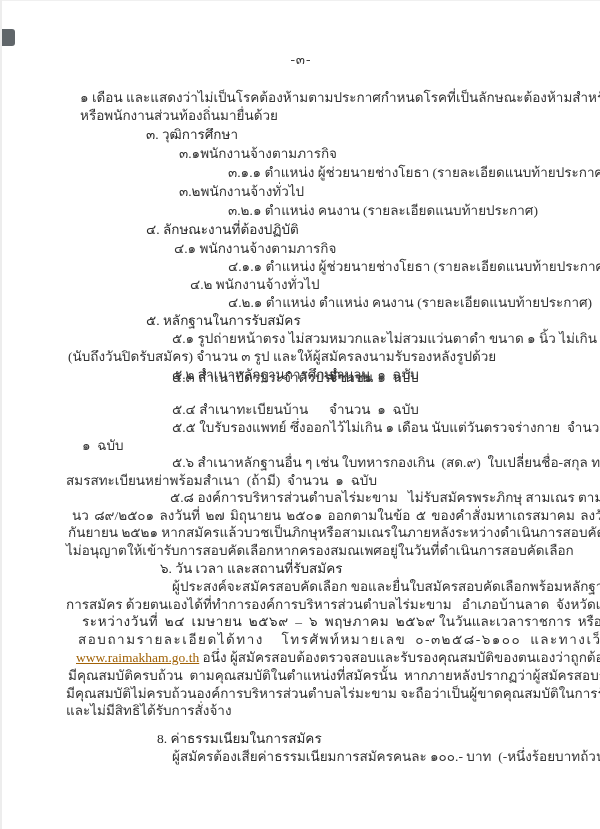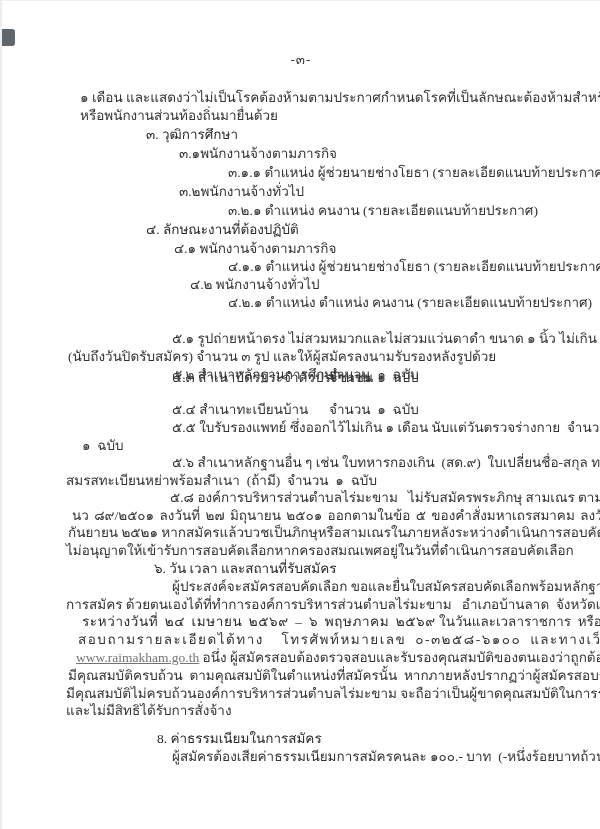--- a/index.html
+++ b/index.html
@@ -7,21 +7,21 @@
     position:relative;width:600px;height:829px;background:#ffffff;overflow:hidden;
     font-family:"Liberation Serif","DejaVu Serif",serif;color:#343434;
     border-left:2px solid #ededed;box-sizing:border-box;
   }
   .edge-top{position:absolute;left:0;top:0;width:100%;height:1px;background:#f0f0f0;}
   .notch{position:absolute;left:0;top:29px;width:13px;height:17px;background:#60666a;border-radius:0 3px 3px 0;}
   .ln{position:absolute;font-size:13.5px;line-height:16px;white-space:nowrap;}
   .b{font-weight:400;color:#2b2b2b;}
   .center{left:0;width:100%;text-align:center;letter-spacing:1px;}
   .col{position:absolute;top:0;}
-  .link{color:#737373;text-decoration:underline;cursor:pointer;}
+  .link{color:#a16207;text-decoration:underline;cursor:pointer;}
   .sp{letter-spacing:1.5px;word-spacing:4px;}
   .spb{letter-spacing:.6px;word-spacing:2.5px;}
   .spl{word-spacing:2px;}
 </style>
 </head>
 <body>
 
 <div class="page">
   <div class="edge-top"></div>
   <div class="notch"></div>
@@ -36,20 +36,21 @@
   <div class="ln" style="left:226px;top:165px">๓.๑.๑  ตำแหน่ง ผู้ช่วยนายช่างโยธา  (รายละเอียดแนบท้ายประกาศ)</div>
   <div class="ln" style="left:177px;top:184px">๓.๒พนักงานจ้างทั่วไป</div>
   <div class="ln" style="left:226px;top:203px">๓.๒.๑  ตำแหน่ง คนงาน  (รายละเอียดแนบท้ายประกาศ)</div>
 
   <div class="ln b" style="left:144px;top:222px">๔.  ลักษณะงานที่ต้องปฏิบัติ</div>
   <div class="ln" style="left:172px;top:241px">๔.๑ พนักงานจ้างตามภารกิจ</div>
   <div class="ln" style="left:226px;top:259px">๔.๑.๑  ตำแหน่ง ผู้ช่วยนายช่างโยธา  (รายละเอียดแนบท้ายประกาศ)</div>
   <div class="ln" style="left:188px;top:277px">๔.๒ พนักงานจ้างทั่วไป</div>
   <div class="ln" style="left:226px;top:295px">๔.๒.๑  ตำแหน่ง ตำแหน่ง คนงาน  (รายละเอียดแนบท้ายประกาศ)</div>
 
+  <div class="ln b" style="left:144px;top:313px">๕.  หลักฐานในการรับสมัคร</div>
   <div class="ln" style="left:170px;top:331px">๕.๑ รูปถ่ายหน้าตรง ไม่สวมหมวกและไม่สวมแว่นตาดำ ขนาด ๑ นิ้ว ไม่เกิน ๑ ปี</div>
   <div class="ln" style="left:66px;top:349px">(นับถึงวันปิดรับสมัคร)  จำนวน ๓ รูป และให้ผู้สมัครลงนามรับรองหลังรูปด้วย</div>
 
   <div class="ln" style="left:170px;top:367px">
     <span>๕.๒ สำเนาหลักฐานการศึกษา</span>
     <span class="col" style="left:157px">จำนวน&nbsp; ๑&nbsp; ฉบับ</span>
   </div>
   <div class="ln" style="left:170px;top:370px">
     <span>๕.๓ สำเนาบัตรประจำตัวประชาชน</span>
     <span class="col" style="left:157px">จำนวน&nbsp; ๑&nbsp; ฉบับ</span>
@@ -61,21 +62,21 @@
 
   <div class="ln" style="left:170px;top:420px">๕.๕ ใบรับรองแพทย์ ซึ่งออกไว้ไม่เกิน ๑ เดือน นับแต่วันตรวจร่างกาย&nbsp; จำนวน</div>
   <div class="ln" style="left:80px;top:438px">๑&nbsp; ฉบับ</div>
   <div class="ln" style="left:170px;top:455px">๕.๖ สำเนาหลักฐานอื่น ๆ เช่น ใบทหารกองเกิน&nbsp; (สด.๙)&nbsp; ใบเปลี่ยนชื่อ-สกุล ทะเบียน</div>
   <div class="ln" style="left:64px;top:473px">สมรสทะเบียนหย่าพร้อมสำเนา&nbsp; (ถ้ามี)&nbsp; จำนวน&nbsp; ๑&nbsp; ฉบับ</div>
   <div class="ln" style="left:168px;top:490px">๕.๘ องค์การบริหารส่วนตำบลไร่มะขาม&nbsp;&nbsp; ไม่รับสมัครพระภิกษุ สามเณร ตามหนังสือที่</div>
   <div class="ln spl" style="left:70px;top:508px">นว ๘๙/๒๕๐๑ ลงวันที่ ๒๗ มิถุนายน ๒๕๐๑ ออกตามในข้อ ๕ ของคำสั่งมหาเถรสมาคม ลงวันที่ ๒๒</div>
   <div class="ln" style="left:66px;top:525px">กันยายน ๒๕๒๑ หากสมัครแล้วบวชเป็นภิกษุหรือสามเณรในภายหลังระหว่างดำเนินการสอบคัดเลือกก็จะ</div>
   <div class="ln" style="left:64px;top:543px">ไม่อนุญาตให้เข้ารับการสอบคัดเลือกหากครองสมณเพศอยู่ในวันที่ดำเนินการสอบคัดเลือก</div>
 
-  <div class="ln b" style="left:152px;top:561px">๖.  วัน เวลา และสถานที่รับสมัคร</div>
+  <div class="ln b" style="left:158px;top:561px">๖.  วัน เวลา และสถานที่รับสมัคร</div>
   <div class="ln" style="left:170px;top:579px">ผู้ประสงค์จะสมัครสอบคัดเลือก ขอและยื่นใบสมัครสอบคัดเลือกพร้อมหลักฐาน</div>
   <div class="ln" style="left:64px;top:597px">การสมัคร ด้วยตนเองได้ที่ทำการองค์การบริหารส่วนตำบลไร่มะขาม&nbsp;&nbsp; อำเภอบ้านลาด&nbsp; จังหวัดเพชรบุรี</div>
   <div class="ln" style="left:80px;top:614px">
     <span class="b spb">ระหว่างวันที่ ๒๔ เมษายน ๒๕๖๙ – ๖ พฤษภาคม ๒๕๖๙</span><span> ในวันและเวลาราชการ&nbsp; หรือสามารถ</span>
   </div>
   <div class="ln sp" style="left:76px;top:632px">สอบถามรายละเอียดได้ทาง&nbsp; โทรศัพท์หมายเลข ๐-๓๒๕๘-๖๑๐๐ และทางเว็บไซต์</div>
   <div class="ln" style="left:74px;top:650px">
     <span class="link">www.raimakham.go.th</span><span>  อนึ่ง ผู้สมัครสอบต้องตรวจสอบและรับรองคุณสมบัติของตนเองว่าถูกต้องและ</span>
   </div>
   <div class="ln" style="left:66px;top:668px">มีคุณสมบัติครบถ้วน&nbsp; ตามคุณสมบัติในตำแหน่งที่สมัครนั้น&nbsp; หากภายหลังปรากฏว่าผู้สมัครสอบรายใด</div>

